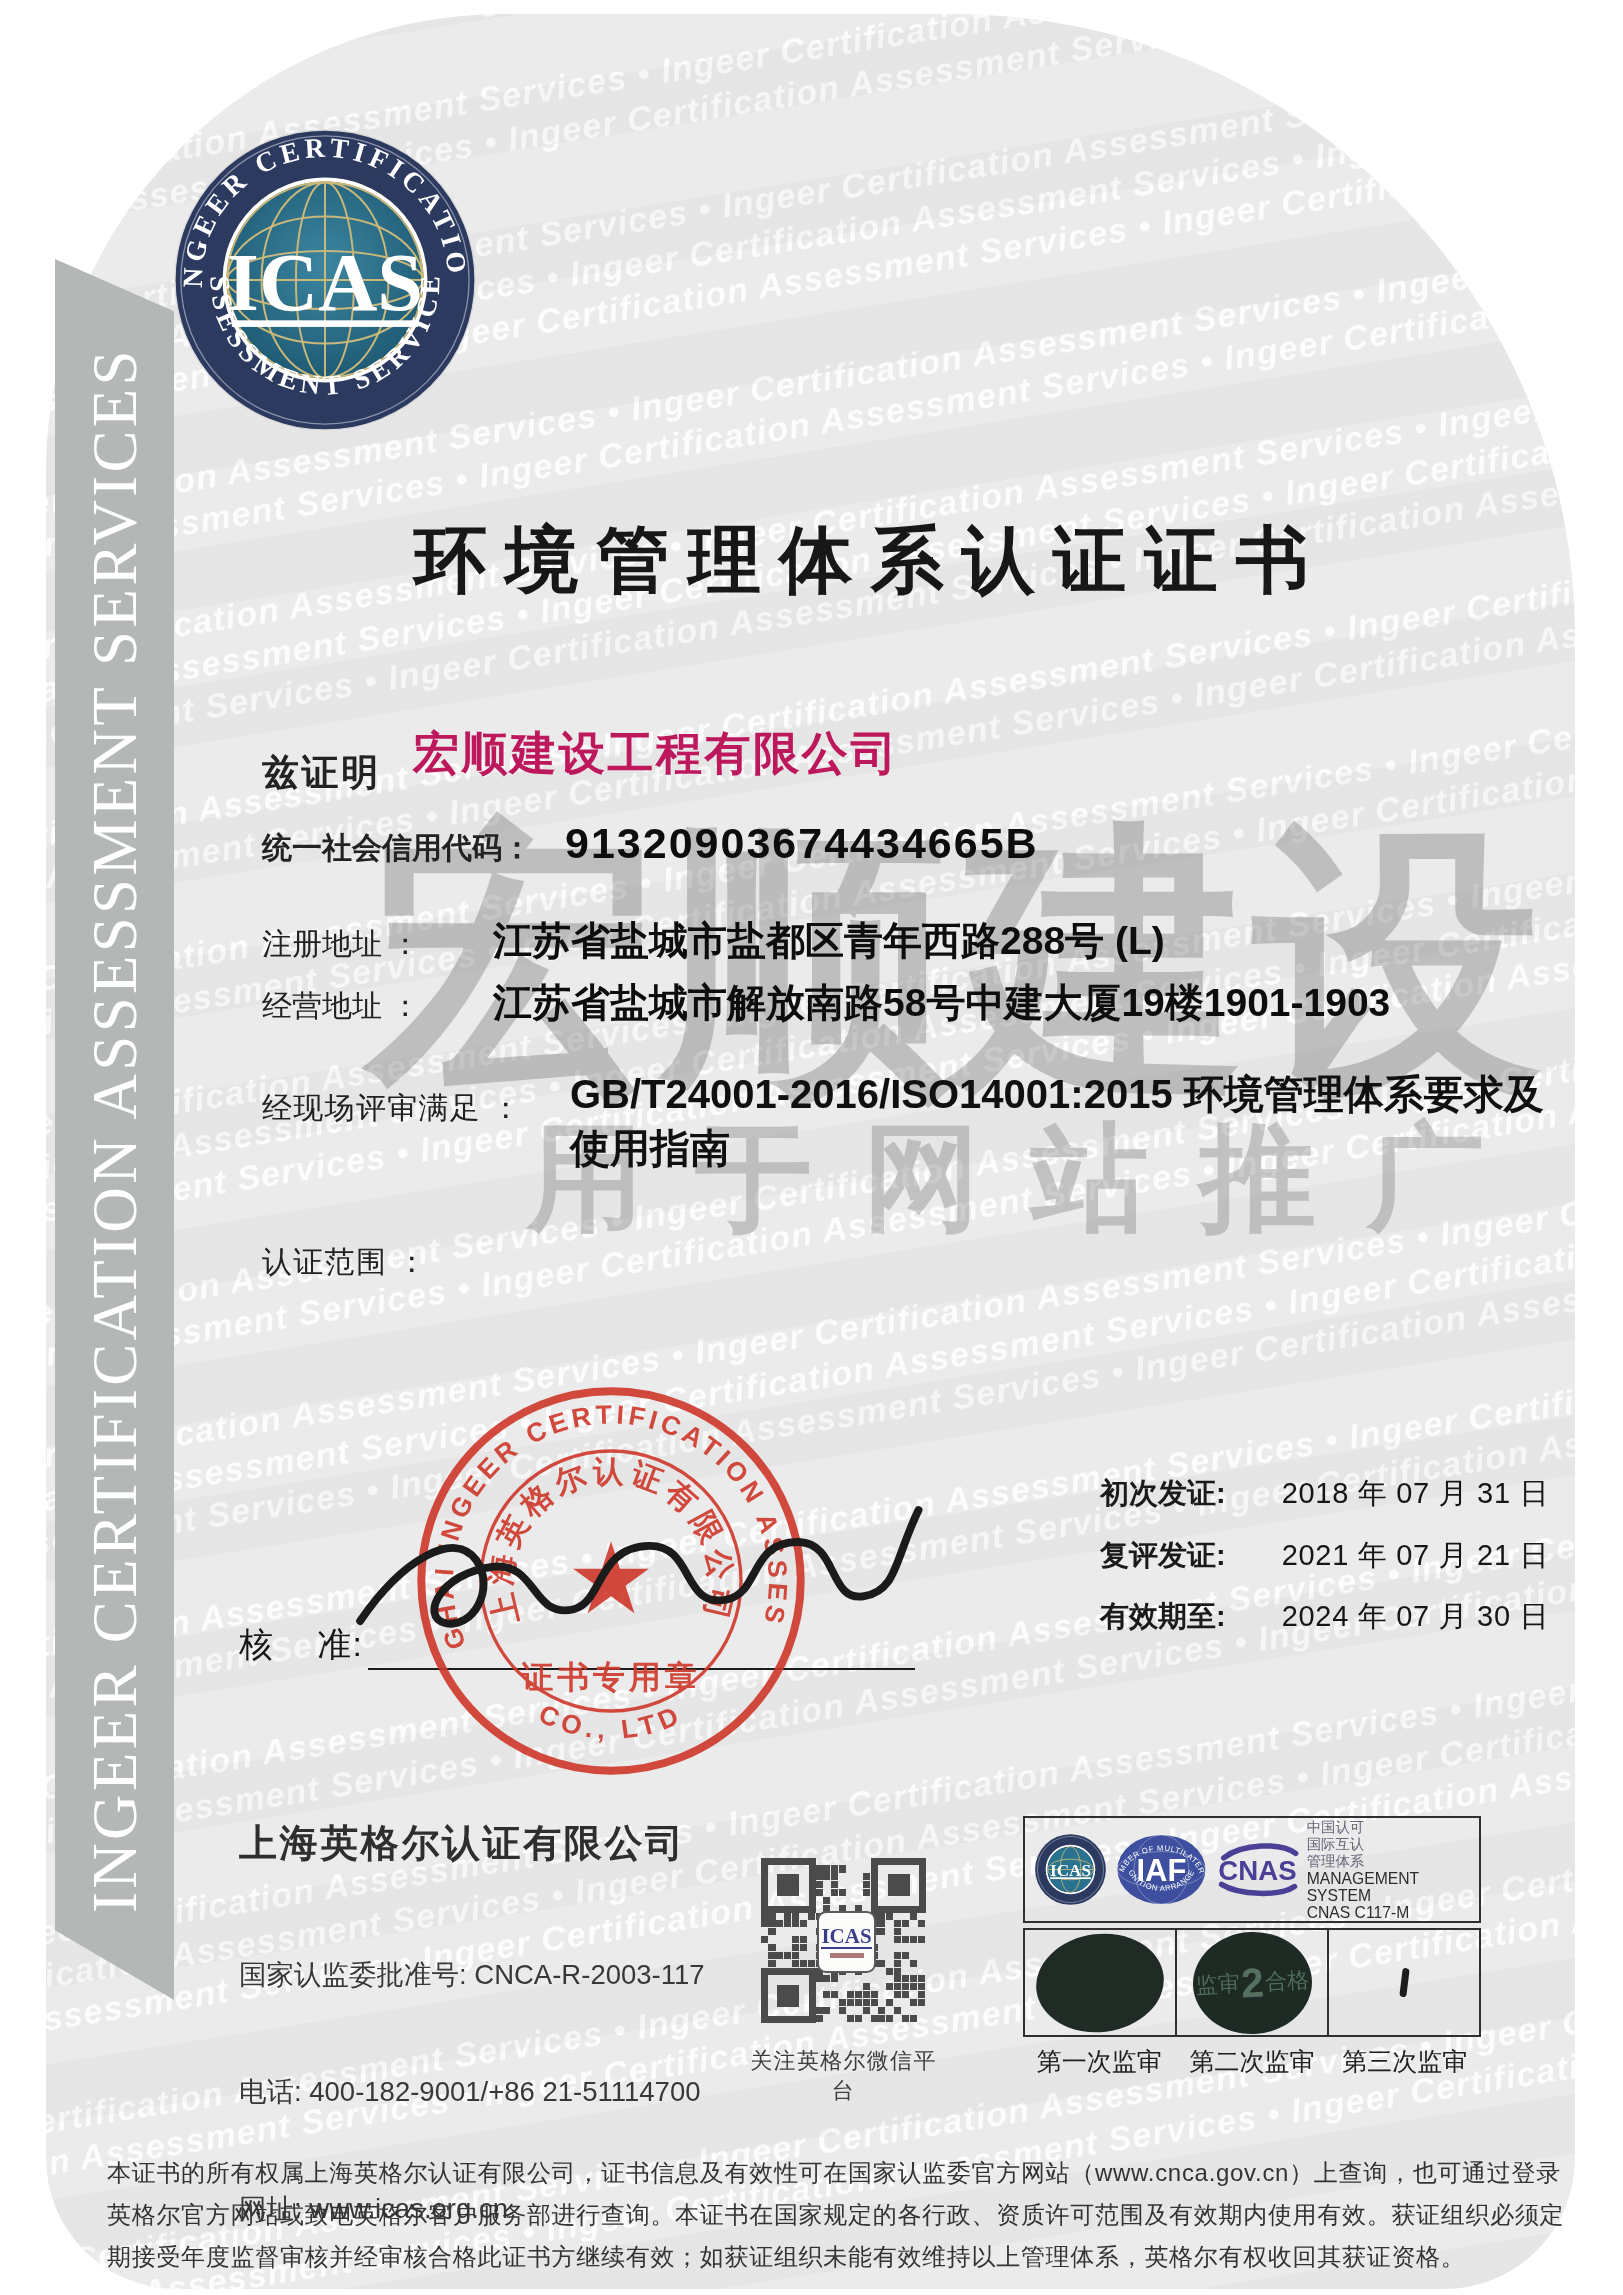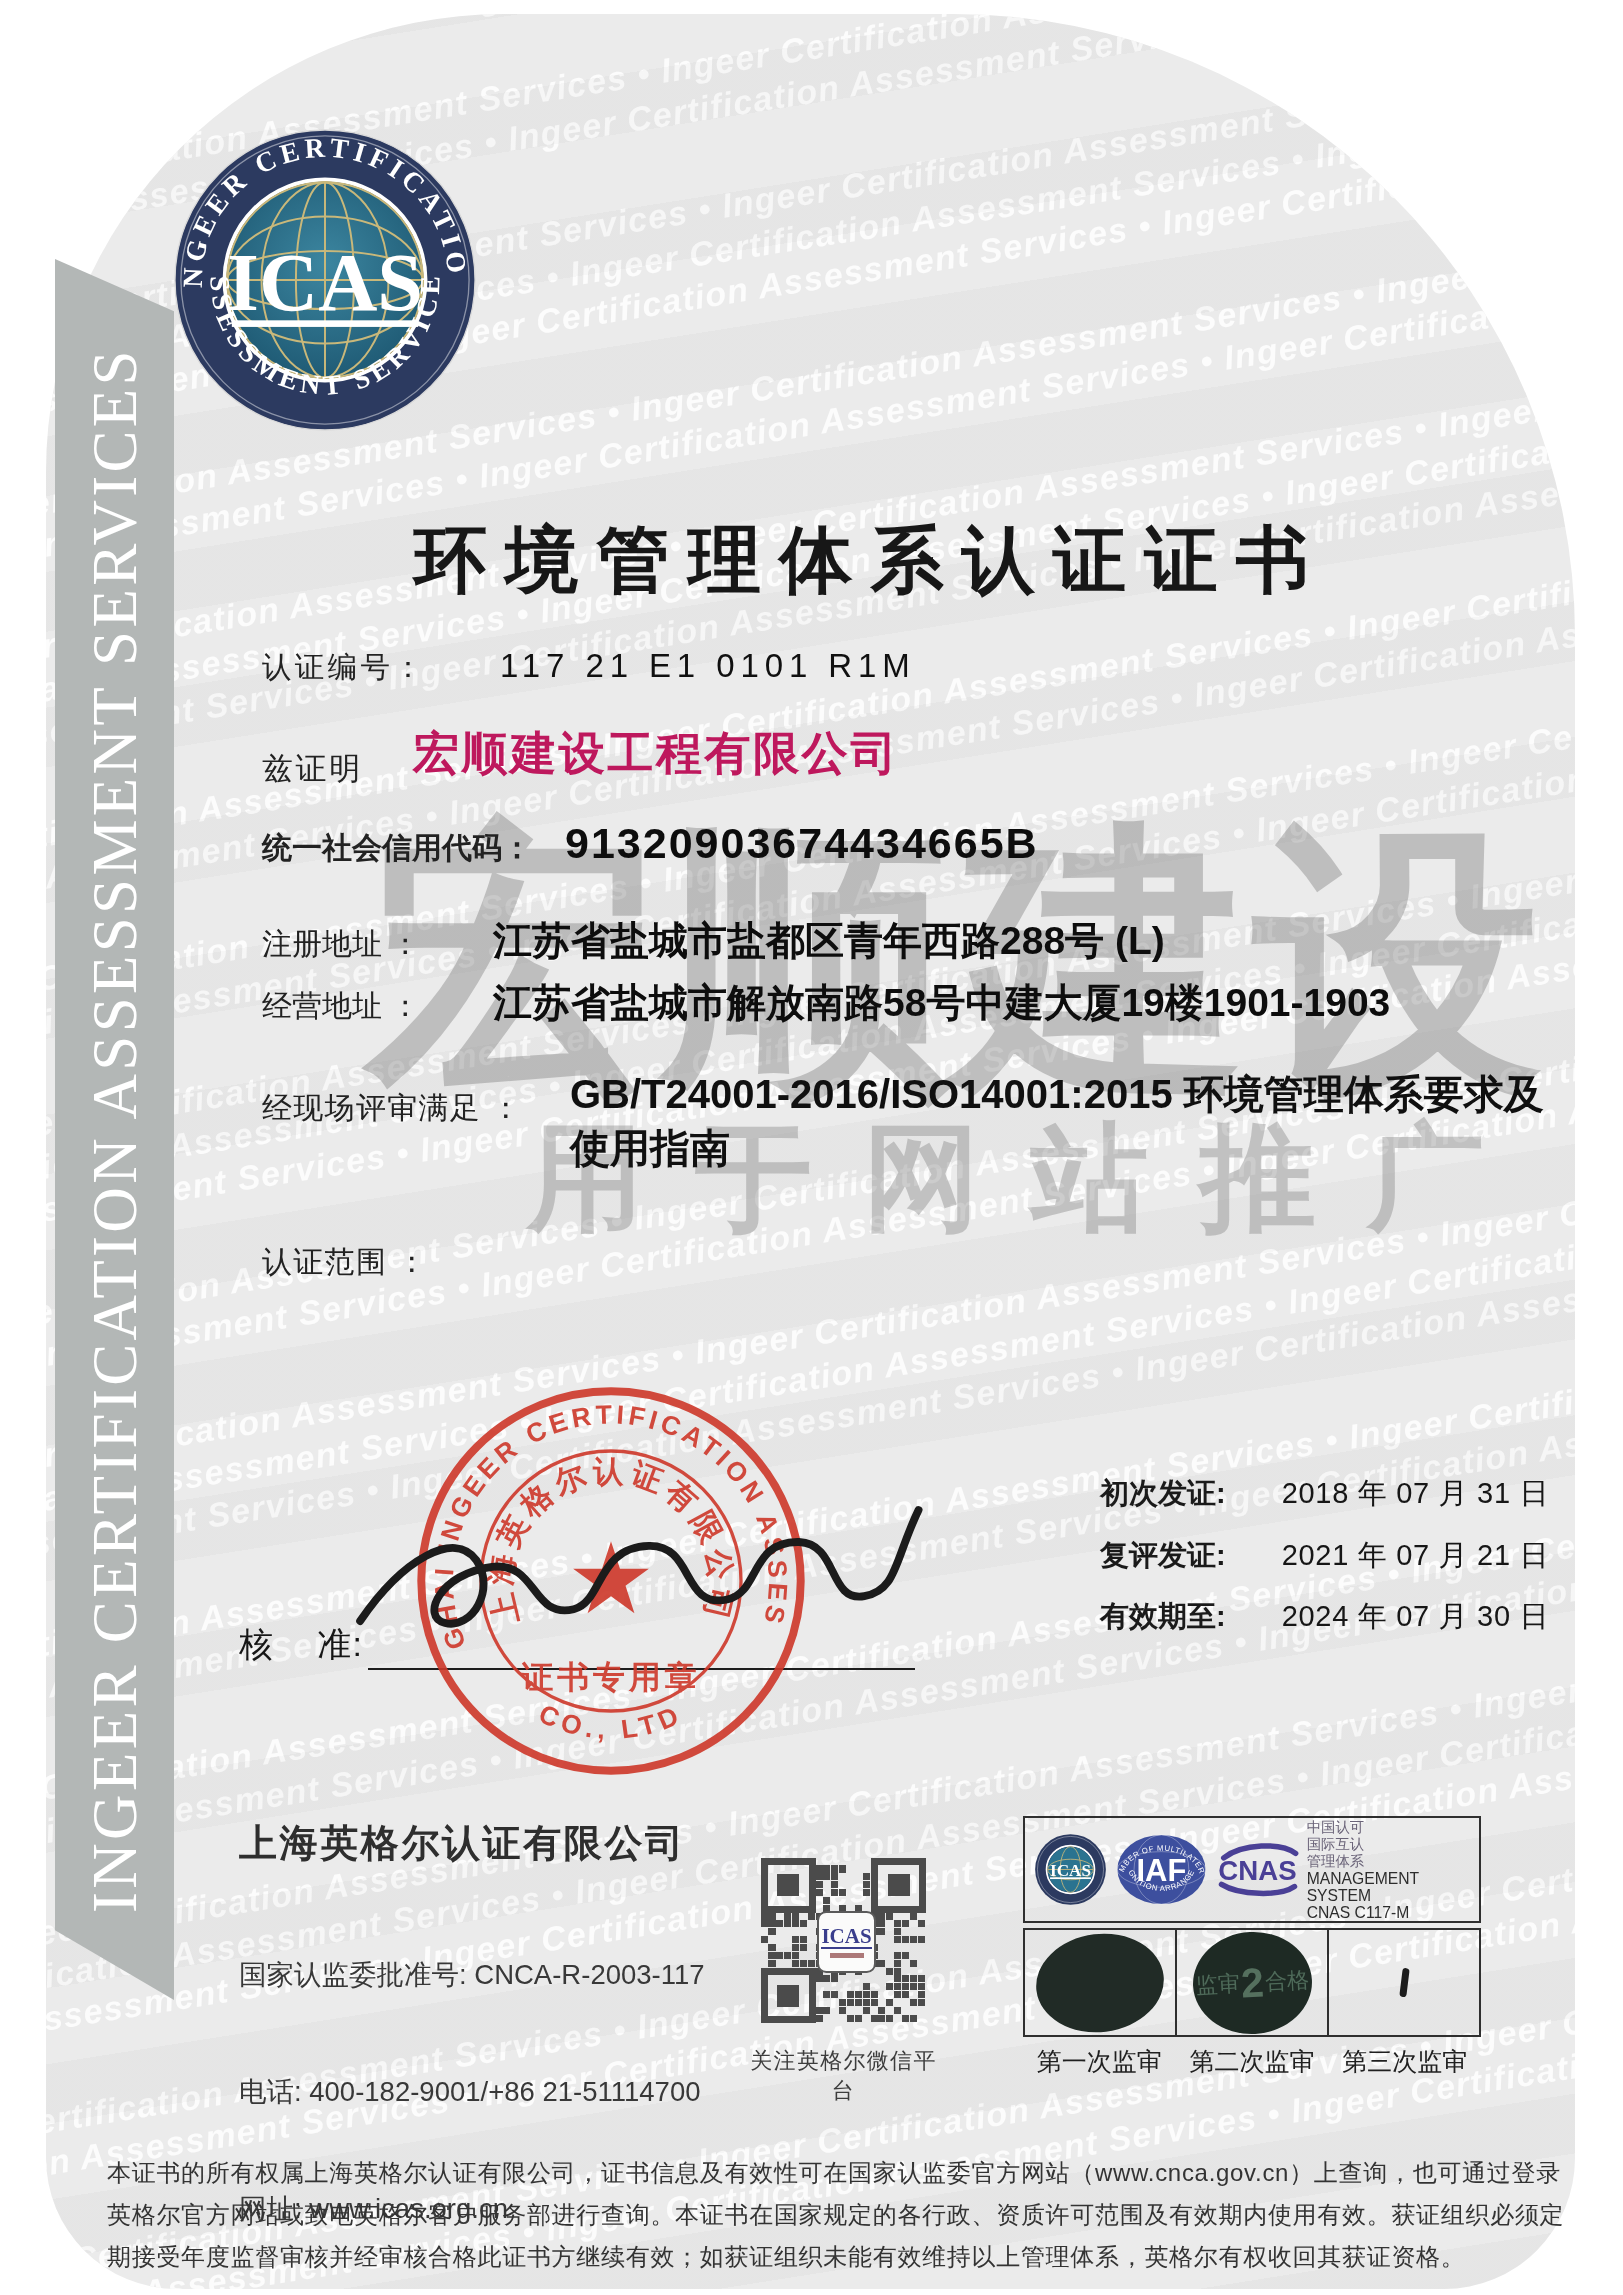--- a/index.html
+++ b/index.html
@@ -35,21 +35,21 @@
 
   
   .title{position:absolute;left:262px;top:512px;width:1217px;text-align:center;
         font-size:73px;font-weight:bold;letter-spacing:18.3px;color:#171717;white-space:nowrap;}
   .frow{position:absolute;display:flex;align-items:baseline;white-space:nowrap;}
   .flabel{color:#222222;}
   .row-certno{left:262px;top:647px;}
   .row-certno .flabel{width:238px;font-size:29.5px;letter-spacing:3.3px;}
   .certno-value{font-size:33px;letter-spacing:5.9px;color:#101010;}
   .row-certify{left:262px;top:723px;align-items:flex-start;}
-  .row-certify .flabel{width:151px;font-size:31px;padding-top:25px;letter-spacing:2.6px;}
+  .row-certify .flabel{width:151px;font-size:37px;padding-top:25px;letter-spacing:2.6px;font-weight:bold;}
   .company-name{font-size:46px;font-weight:bold;letter-spacing:2.6px;color:#be185d;}
   .row-credit{left:262px;top:819px;}
   .row-credit .flabel{width:303px;font-size:30px;font-weight:bold;}
   .credit-value{font-size:43px;font-weight:bold;letter-spacing:2px;color:#0d0d0d;}
   .row-addr .flabel{width:231px;font-size:30px;}
   .addr-value{font-size:39px;font-weight:bold;color:#0d0d0d;}
   .row-regaddr{left:262px;top:914px;}
   .row-bizaddr{left:262px;top:976px;}
   .row-standard{left:262px;top:1067px;align-items:flex-start;}
   .row-standard .flabel{width:308px;font-size:30px;margin-top:21px;letter-spacing:1.3px;}
@@ -199,24 +199,20 @@
       </text>
       <text font-family="Liberation Serif,serif" font-size="42" font-weight="bold" fill="#ffffff" letter-spacing="7">
         <textPath href="#lgArcBot" startOffset="50%" text-anchor="middle">ASSESSMENT SERVICES</textPath>
       </text>
       <text x="233" y="278" text-anchor="middle" font-family="Liberation Serif,serif" font-size="124" font-weight="bold" fill="#ffffff">ICAS</text>
       <rect x="92" y="294" width="282" height="10" fill="#ffffff"></rect>
     </svg>
 
     <div class="title">环境管理体系认证证书</div>
 
-    <div class="frow row-certno">
-      <span class="flabel">认证编号：</span>
-      <span class="certno-value">117 21 E1 0101 R1M</span>
-    </div>
 
     <div class="frow row-certify">
       <span class="flabel">兹证明</span>
       <span class="company-name">宏顺建设工程有限公司</span>
     </div>
 
     <div class="frow row-credit">
       <span class="flabel">统一社会信用代码：</span>
       <span class="credit-value">91320903674434665B</span>
     </div>

